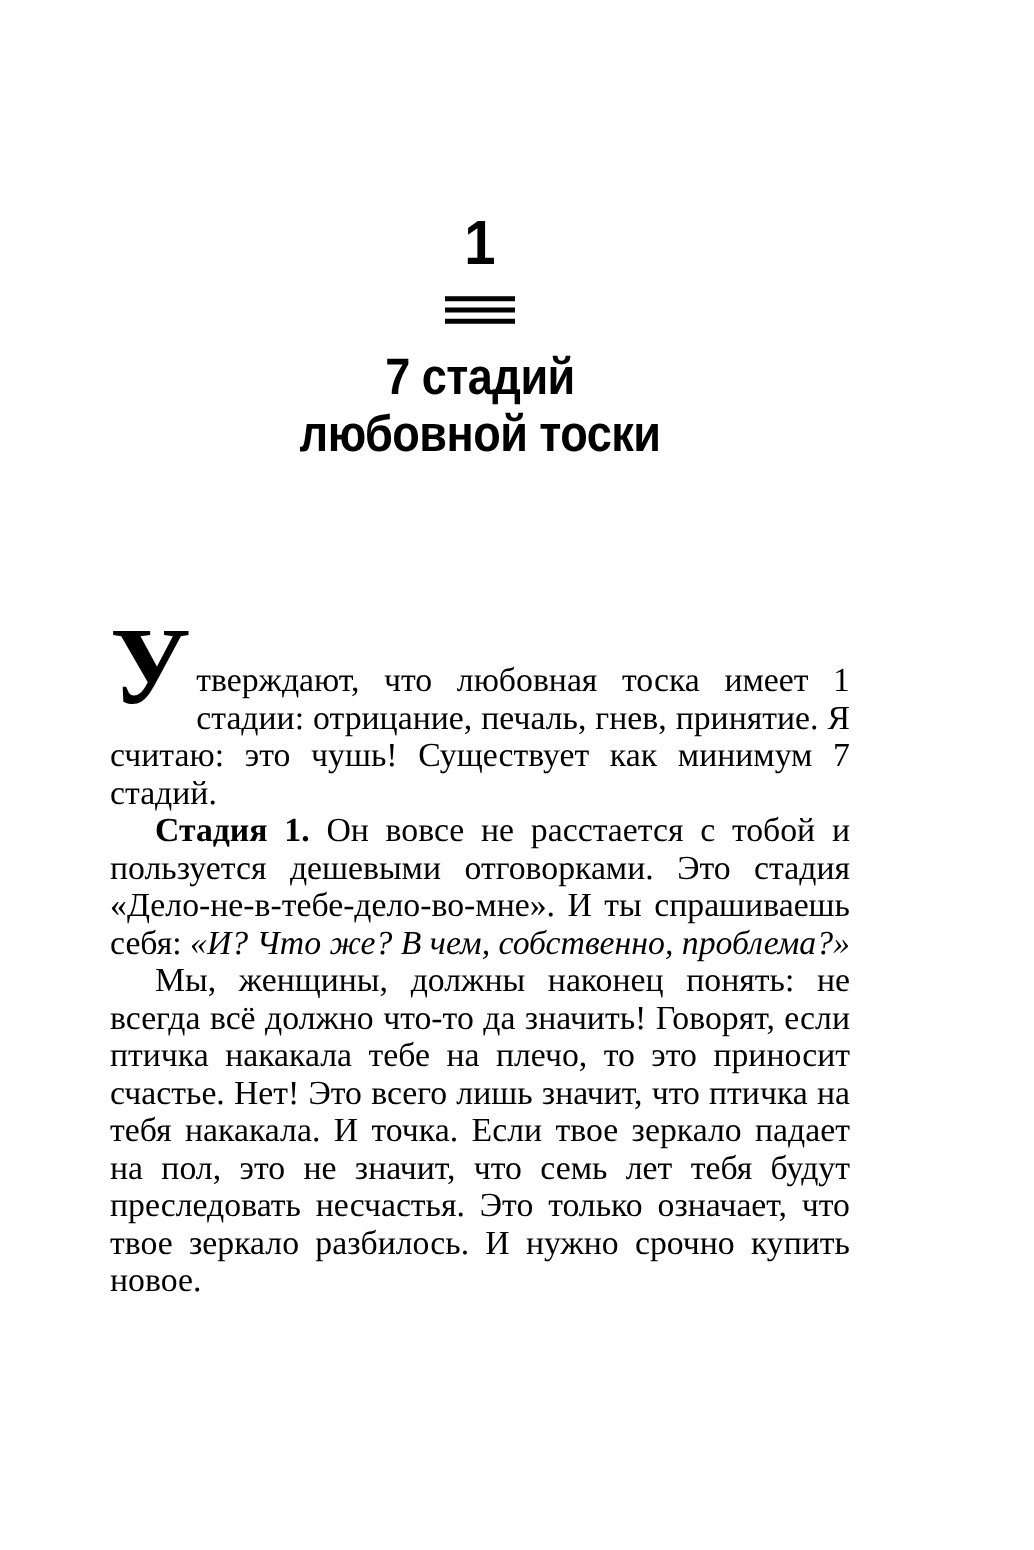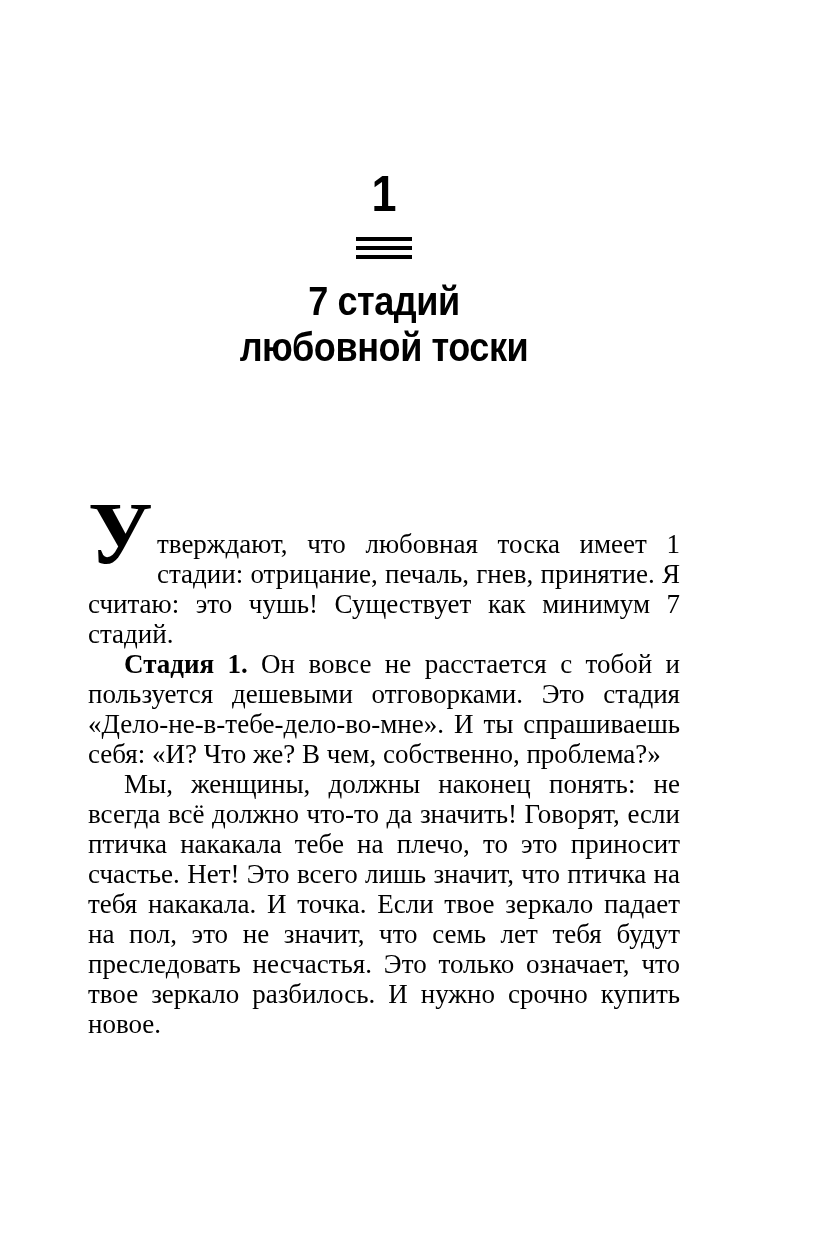--- a/index.html
+++ b/index.html
@@ -66,21 +66,21 @@
     height: 60px;
     font-family: "Liberation Serif", serif;
     font-weight: 700;
     font-size: 88px;
     line-height: 9px;
     margin-right: 5px;
     text-indent: 0;
   }
   .seg-normal { font-style: normal; font-weight: normal; }
   .seg-bold   { font-weight: 700; font-family: Liberation Serif, serif; }
-  .seg-italic { }
+  .seg-italic { font-style: italic; }
 </style>
 </head>
 <body>
 
 <div class="page">
   <div class="header">
     <div class="chapter-number">1</div>
     <div class="chapter-divider">
       <span class="rule-line"></span>
       <span class="rule-line"></span>

